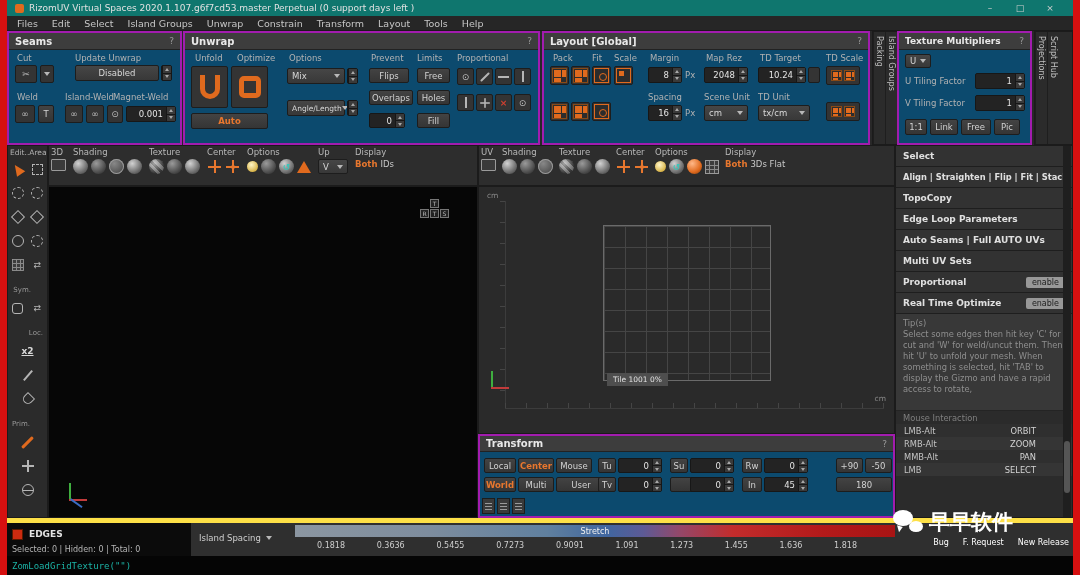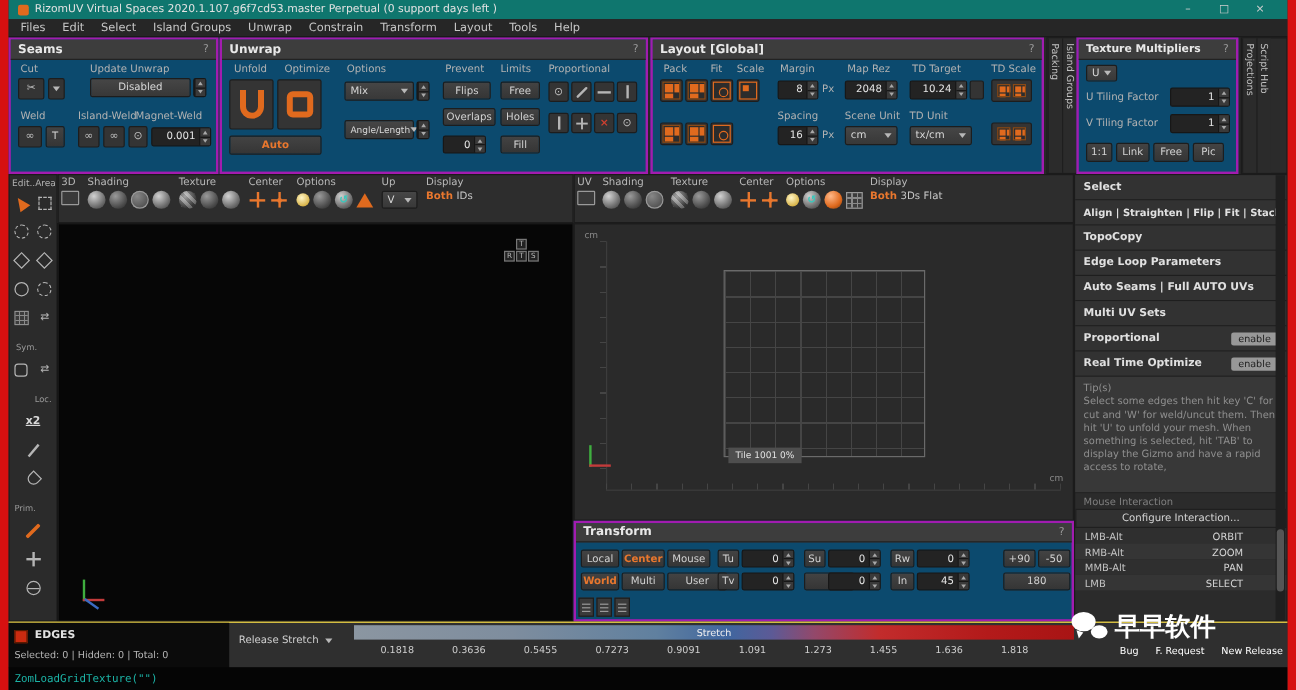--- a/index.html
+++ b/index.html
@@ -715,21 +715,20 @@
     </div>
     <div class="rrow">
       <span>Real Time Optimize</span>
       <span class="chip">enable</span>
     </div>
     <div class="tips" style="height:96px;">
       <div>Tip(s)</div>
       <div>Select some edges then hit key 'C' for cut and 'W' for weld/uncut them. Then hit 'U' to unfold your mesh. When something is selected, hit 'TAB' to display the Gizmo and have a rapid access to rotate,</div>
     </div>
     <div style="height:14px;display:flex;align-items:center;padding:0 7px;font-size:8.3px;color:#7f7f7f;border-top:1px solid #242424;">Mouse Interaction</div>
-    <div style="height:16px;display:flex;align-items:center;justify-content:center;font-size:8.5px;color:#d4d4d4;background:#313131;border:1px solid #1f1f1f;">Configure Interaction...</div>
     <div class="bindings">
       <div class="bindrow">
         <span>LMB-Alt</span>
         <span class="act">ORBIT</span>
       </div>
       <div class="bindrow">
         <span>RMB-Alt</span>
         <span class="act">ZOOM</span>
       </div>
       <div class="bindrow">
@@ -739,28 +738,28 @@
       <div class="bindrow">
         <span>LMB</span>
         <span class="act">SELECT</span>
       </div>
     </div>
     <div style="position:absolute;right:1px;top:0;bottom:0;width:8px;background:#1f1f1f;">
       <div style="position:absolute;left:1px;width:6px;top:295px;height:52px;background:#555;border-radius:3px;"></div>
     </div>
   </div>
 
-  <div style="position:absolute;left:7px;top:518px;width:1066px;height:38px;background:#2f2f2f;border-top:1px solid #fde047;">
+  <div style="position:absolute;left:7px;top:518px;width:1066px;height:38px;background:#2f2f2f;border-top:5px solid #fde047;">
     <div style="position:absolute;left:0;top:0;width:184px;height:38px;background:#0b0b0b;">
       <span style="position:absolute;left:5px;top:6px;width:11px;height:11px;background:#cc2b10;border:1px solid #5a1a00;"></span>
       <span style="position:absolute;left:22px;top:6px;font-size:9px;font-weight:bold;color:#e2e2e2;">EDGES</span>
       <span style="position:absolute;left:5px;top:22px;font-size:8px;color:#b6b6b6;">Selected: 0 | Hidden: 0 | Total: 0</span>
     </div>
     <div style="position:absolute;left:192px;top:10px;display:flex;align-items:center;gap:5px;">
-      <span style="font-size:8.5px;color:#cfcfcf;">Release Stretch</span>
+      <span style="font-size:8.5px;color:#cfcfcf;">Island Spacing</span>
       <i class="caret"></i>
     </div>
     <div style="position:absolute;left:288px;top:2px;width:600px;height:12px;background:linear-gradient(90deg,#8b96a1 0%,#7e8d9e 22%,#60809f 42%,#40669f 52%,#5c5a96 58%,#93486a 64%,#c22c2c 73%,#b31a1a 88%,#a81414 100%);display:flex;align-items:center;justify-content:center;">
       <span style="font-size:8px;color:#f0f0f0;">Stretch</span>
     </div>
     <div style="position:absolute;left:310px;top:18px;width:540px;display:flex;justify-content:space-between;">
       <span style="font-size:8px;color:#cfcfcf;">0.1818</span>
       <span style="font-size:8px;color:#cfcfcf;">0.3636</span>
       <span style="font-size:8px;color:#cfcfcf;">0.5455</span>
       <span style="font-size:8px;color:#cfcfcf;">0.7273</span>

